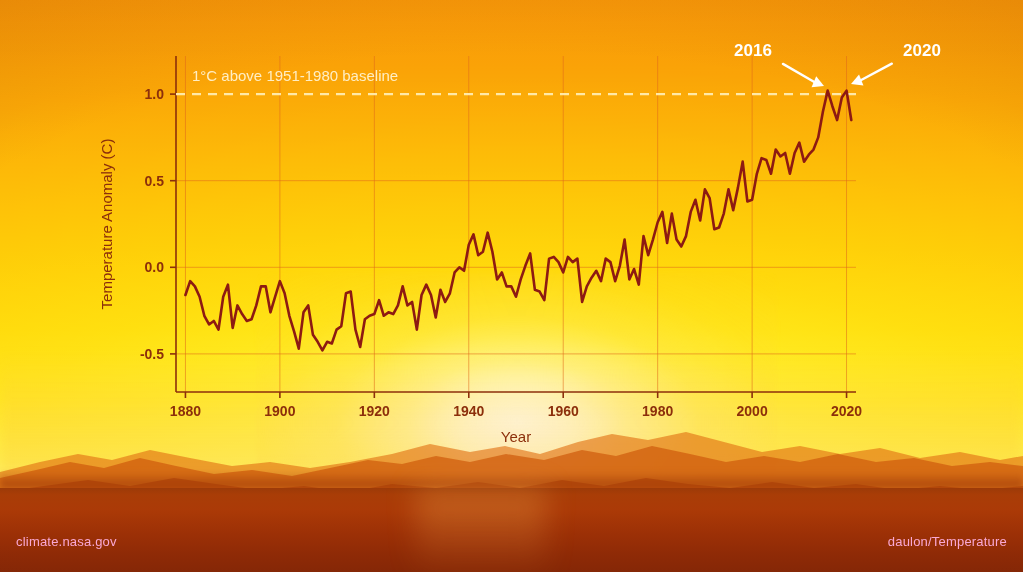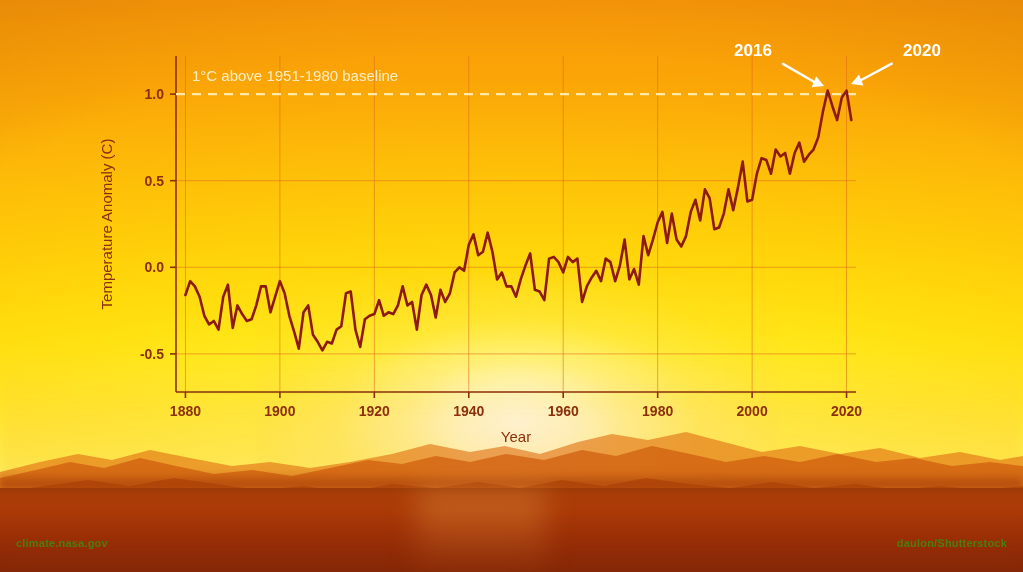--- a/index.html
+++ b/index.html
@@ -78,22 +78,22 @@
   }
   .baseline-note{
     font-size:15px;fill:#ffeec4;
   }
   .callout{
     font-size:17px;font-weight:bold;fill:#ffffff;
   }
 
   
   .caption{
-    position:absolute;bottom:23px;font-size:11px;font-weight:bold;
-    letter-spacing:.2px;color:#4d7c0f;
+    position:absolute;bottom:23px;font-size:13px;font-weight:normal;
+    letter-spacing:.2px;color:#f9a8d4;
   }
   .caption.left{left:16px;}
   .caption.right{right:16px;}
 </style>
 </head>
 <body>
 
 <div id="stage">
 
   <div class="bg-base"></div>
@@ -189,14 +189,14 @@
         <text x="753" y="56" text-anchor="middle" class="callout">2016</text>
         <line x1="782.9498016236422" y1="63.892167111101124" x2="813.8673916207667" y2="81.71861617778876" stroke="#ffffff" stroke-width="2.4" stroke-linecap="round"></line>
         <polygon points="824,86 811.5320913541061,87.24549347555235 816.2026918874274,76.19173888002517" fill="#ffffff"></polygon>
         <text x="922" y="56" text-anchor="middle" class="callout">2020</text>
         <line x1="891.812903805591" y1="63.668681979650344" x2="861.2330022360961" y2="79.96444982238462" stroke="#ffffff" stroke-width="2.4" stroke-linecap="round"></line>
         <polygon points="851,84 859.0317930483059,74.38281223905946 863.4342114238864,85.54608740570978" fill="#ffffff"></polygon>
       </g>
   </svg>
 
   <div class="caption left">climate.nasa.gov</div>
-  <div class="caption right">daulon/Shutterstock</div>
+  <div class="caption right">daulon/Temperature</div>
 </div>
 
 </body></html>

